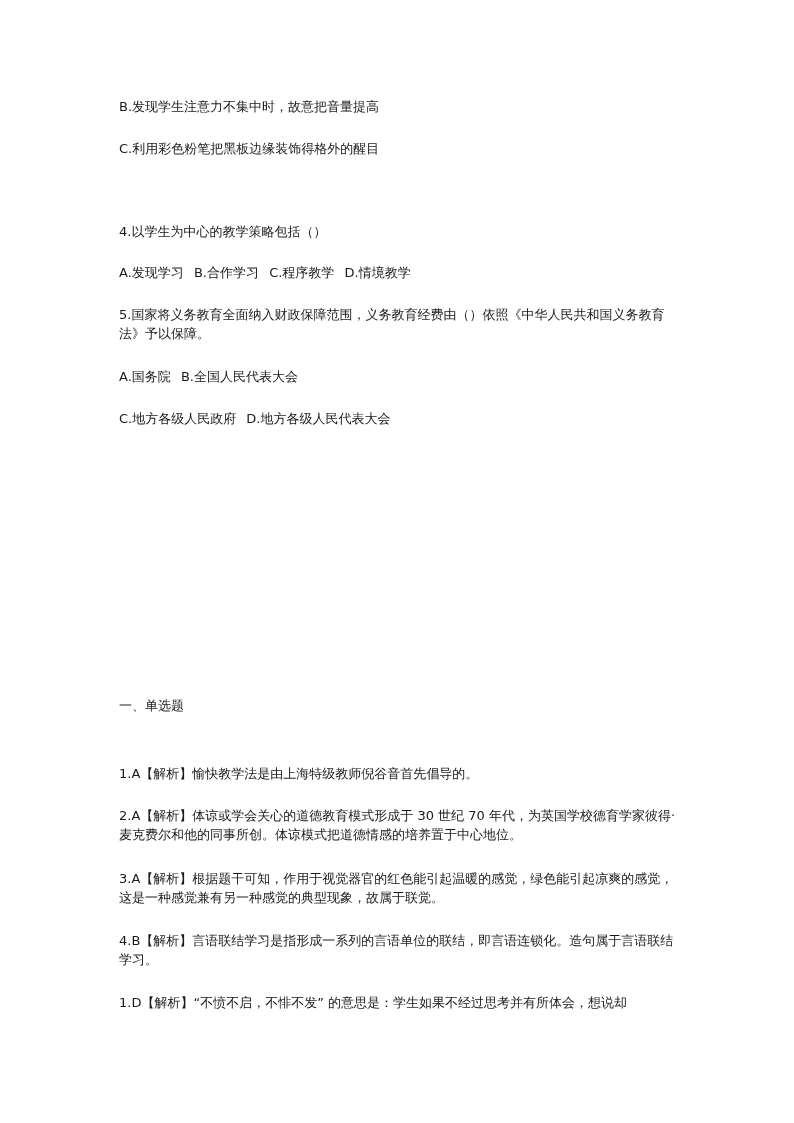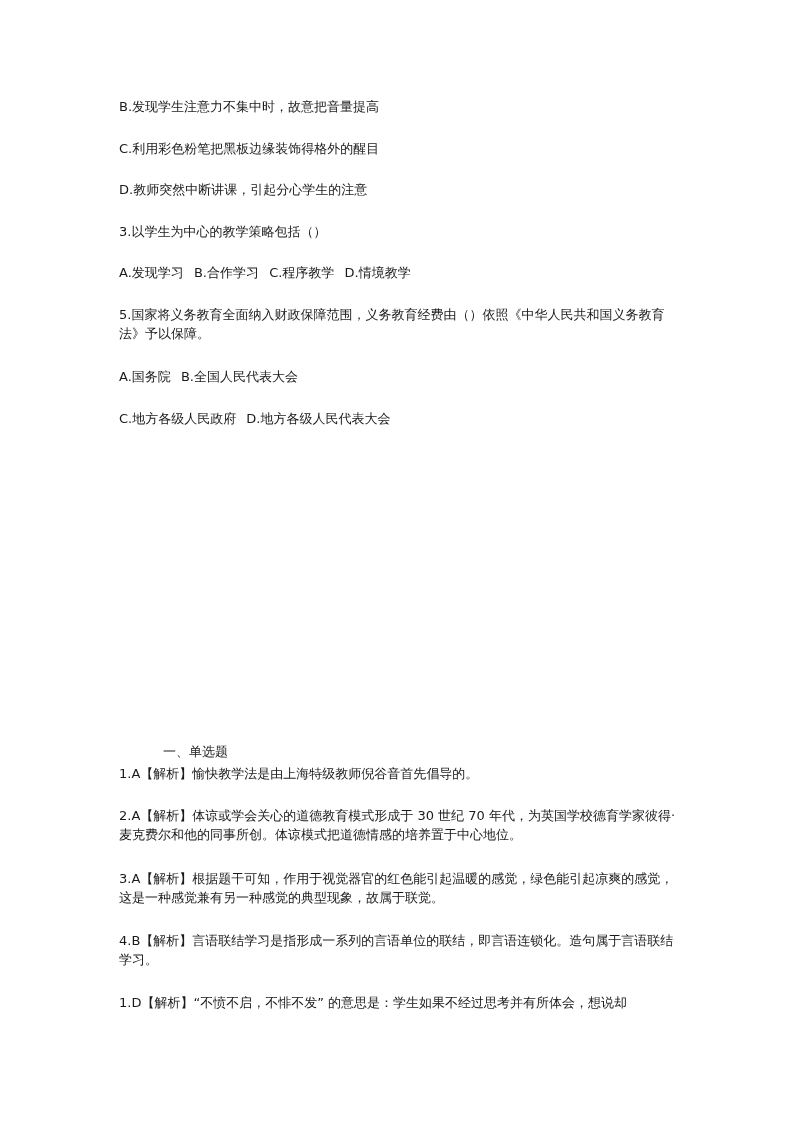--- a/index.html
+++ b/index.html
@@ -35,41 +35,40 @@
     .single { white-space: nowrap; }
     .opt-gap { display: inline-block; width: 6px; }
   </style>
 </head>
 <body>
 
 <div class="page">
 
   <div class="line single" style="top:97px;">B.发现学生注意力不集中时，故意把音量提高</div>
   <div class="line single" style="top:139px;">C.利用彩色粉笔把黑板边缘装饰得格外的醒目</div>
-  <div class="line single" style="top:180px;">D.教师突然中断讲课，引起分心学生的注意</div>
 
-  <div class="line single" style="top:222px;">3.以学生为中心的教学策略包括（）</div>
+  <div class="line single" style="top:222px;">4.以学生为中心的教学策略包括（）</div>
   <div class="line single" style="top:263px;">
     <span>A.发现学习</span><span class="opt-gap"></span>
     <span>B.合作学习</span><span class="opt-gap"></span>
     <span>C.程序教学</span><span class="opt-gap"></span>
     <span>D.情境教学</span>
   </div>
 
   <div class="line" style="top:305px;">5.国家将义务教育全面纳入财政保障范围，义务教育经费由（）依照《中华人民共和国义务教育法》予以保障。</div>
   <div class="line single" style="top:367px;">
     <span>A.国务院</span><span class="opt-gap"></span>
     <span>B.全国人民代表大会</span>
   </div>
   <div class="line single" style="top:409px;">
     <span>C.地方各级人民政府</span><span class="opt-gap"></span>
     <span>D.地方各级人民代表大会</span>
   </div>
 
-  <div class="line single" style="top:742px;margin-left:44px;">一、单选题</div>
+  <div class="line single" style="top:696px;">一、单选题</div>
 
   <div class="line single" style="top:764px;">1.A【解析】愉快教学法是由上海特级教师倪谷音首先倡导的。</div>
   <div class="line" style="top:806px;">2.A【解析】体谅或学会关心的道德教育模式形成于 30 世纪 70 年代，为英国学校德育学家彼得·麦克费尔和他的同事所创。体谅模式把道德情感的培养置于中心地位。</div>
   <div class="line" style="top:869px;">3.A【解析】根据题干可知，作用于视觉器官的红色能引起温暖的感觉，绿色能引起凉爽的感觉，这是一种感觉兼有另一种感觉的典型现象，故属于联觉。</div>
   <div class="line" style="top:931px;">4.B【解析】言语联结学习是指形成一系列的言语单位的联结，即言语连锁化。造句属于言语联结学习。</div>
   <div class="line single" style="top:993px;">1.D【解析】“不愤不启，不悱不发” 的意思是：学生如果不经过思考并有所体会，想说却</div>
 
 </div>
 
 </body></html>

